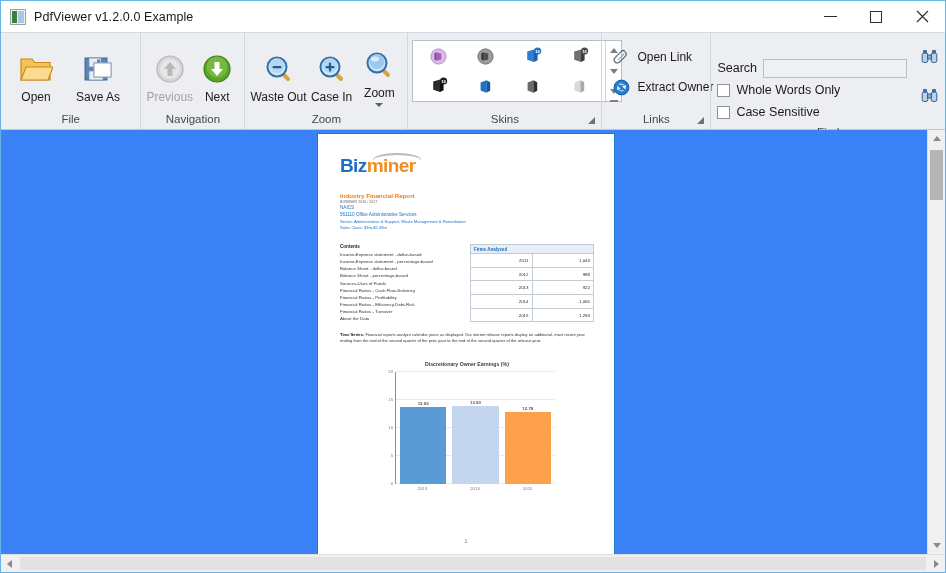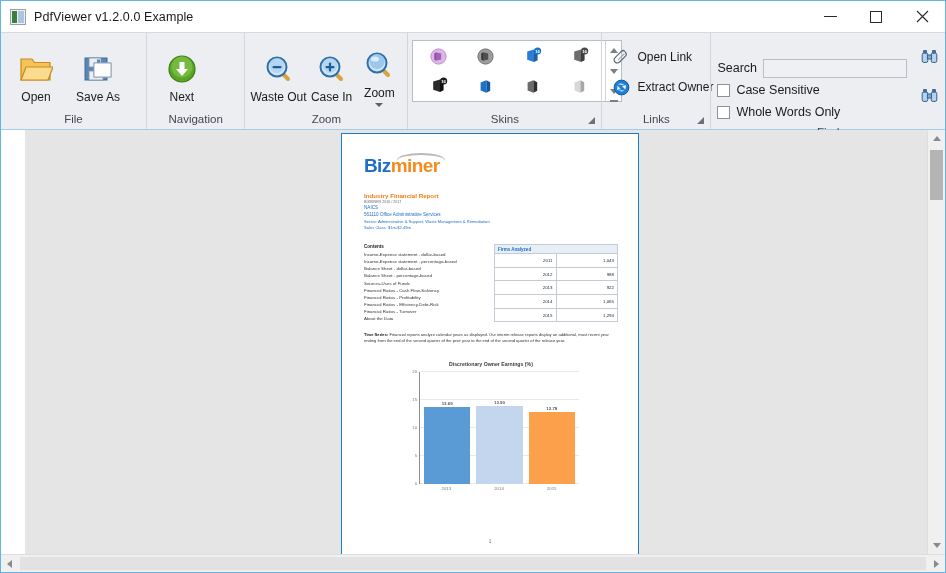--- a/index.html
+++ b/index.html
@@ -243,24 +243,23 @@
     flex: none;
   }
   .cbx-label { font-size: 12.5px; color: #1b1b1b; white-space: nowrap; }
   .find-icons { display: flex; flex-direction: column; justify-content: flex-start; padding-top: 6px; margin-left: 10px; gap: 15px; }
   .find-ico-btn { width: 22px; height: 22px; display:flex; align-items:center; justify-content:center; cursor: default; border:1px solid transparent; }
 
   
   .doc-area {
     flex: 1;
     position: relative;
-    background: #e5e5e5;
+    background: #3b82f6;
     overflow: hidden;
     display: flex;
-    margin-left: 24px;
   }
   .doc-canvas {
     flex: 1;
     position: relative;
     overflow: hidden;
   }
   .pdf-page {
     position: absolute;
     left: 316px;
     top: 3px;
@@ -453,20 +452,30 @@
         </div>
 
 
       </div>
       <div class="group-label">File</div>
     </div>
 
     <div class="ribbon-group" style="width:104px">
       <div class="group-body">
 
+        <div class="big-button disabled">
+          <span class="ico">
+            <svg class="svgico" width="30" height="30" viewBox="0 0 30 30">
+              <circle cx="15" cy="15" r="13" fill="#d6d6d6" stroke="#b5b5b5" stroke-width="1.2"></circle>
+              <circle cx="15" cy="15" r="10" fill="#e6e6e6"></circle>
+              <path d="M15 8 L21 15 L17.5 15 L17.5 22 L12.5 22 L12.5 15 L9 15 Z" fill="#b9b9b9"></path>
+            </svg>
+          </span>
+          <span class="lbl">Previous</span>
+        </div>
 
         <div class="big-button">
           <span class="ico">
             <svg class="svgico" width="30" height="30" viewBox="0 0 30 30">
               <circle cx="15" cy="15" r="13" fill="#5aa528" stroke="#3e7d17" stroke-width="1.2"></circle>
               <circle cx="15" cy="13" r="10.5" fill="#7cc247" opacity=".75"></circle>
               <path d="M15 22 L9 15 L12.5 15 L12.5 8 L17.5 8 L17.5 15 L21 15 Z" fill="#ffffff"></path>
             </svg>
           </span>
           <span class="lbl">Next</span>
@@ -642,26 +651,26 @@
       <div class="group-body find-body">
         <div class="find-rows">
 
           <div class="find-row">
             <span class="find-label">Search</span>
             <input class="search-input" type="text" value="" placeholder="" style="">
           </div>
 
           <div class="cbx-row">
             <span class="cbx"></span>
-            <span class="cbx-label">Case Sensitive</span>
+            <span class="cbx-label">Whole Words Only</span>
           </div>
 
           <div class="cbx-row">
             <span class="cbx"></span>
-            <span class="cbx-label">Whole Words Only</span>
+            <span class="cbx-label">Case Sensitive</span>
           </div>
 
         </div>
         <div class="find-icons">
           <div class="find-ico-btn">
             <svg class="svgico" width="17" height="15" viewBox="0 0 17 15">
               <rect x="1.2" y="4" width="5.6" height="9.4" rx="1.6" fill="#b9d3ec" stroke="#2f5f8e" stroke-width="1"></rect>
               <rect x="10.2" y="4" width="5.6" height="9.4" rx="1.6" fill="#b9d3ec" stroke="#2f5f8e" stroke-width="1"></rect>
               <rect x="6.4" y="6" width="4.2" height="4" fill="#7fa9d3" stroke="#2f5f8e" stroke-width=".9"></rect>
               <rect x="2" y="1" width="4" height="3.4" rx="1" fill="#3d6d9e"></rect>

